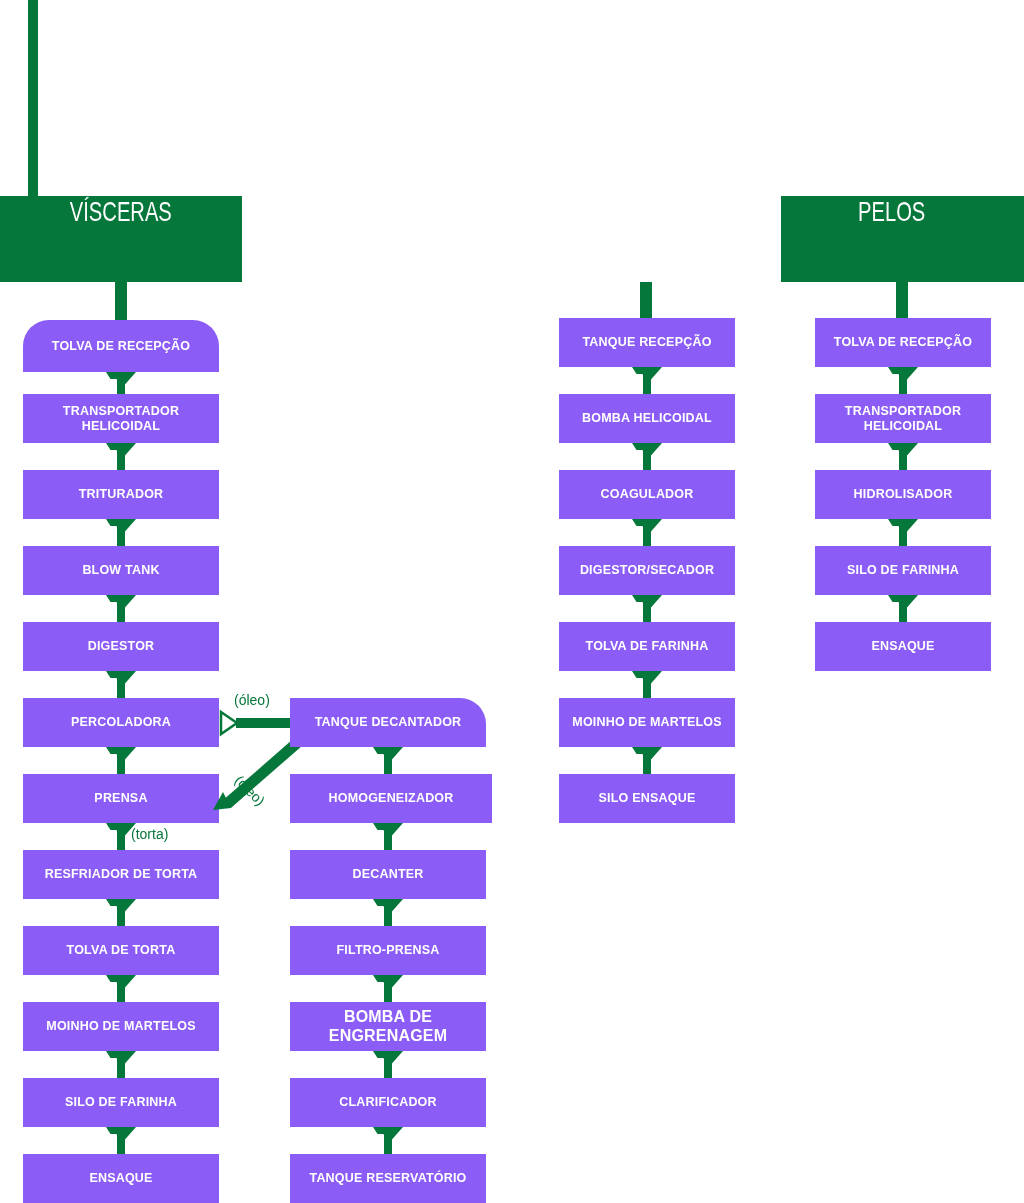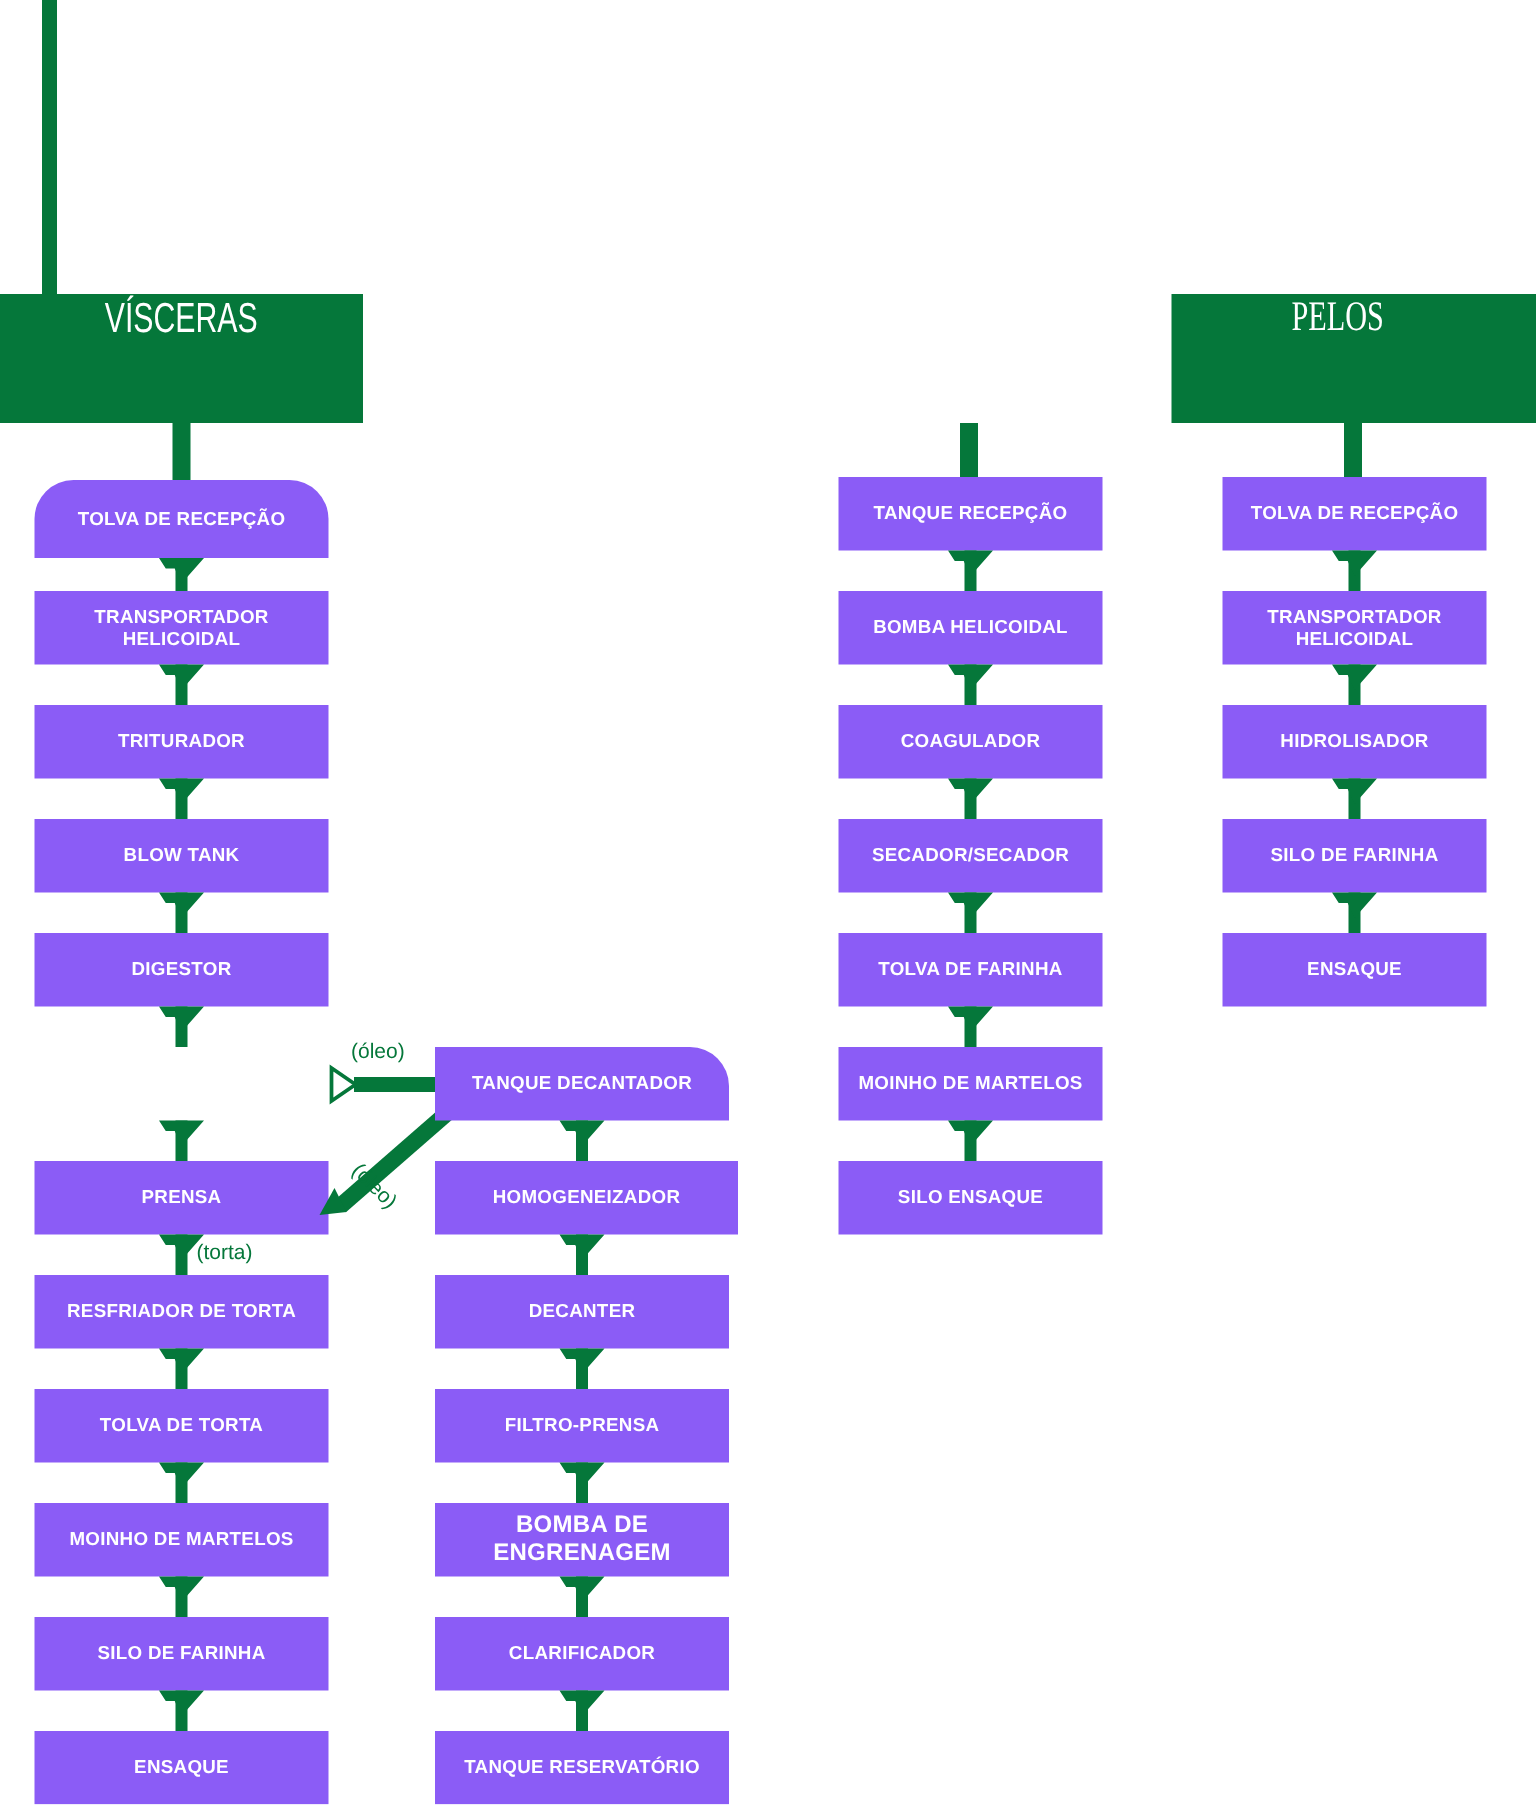--- a/index.html
+++ b/index.html
@@ -110,21 +110,21 @@
   <div class="stem" style="left:28px; top:0px; width:10px; height:200px;"></div>
 
   <div class="header-wrap" style="left:0px; top:196px; width:242px; height:86px;">
     <div class="header-label">
       <span>VÍSCERAS</span>
     </div>
   </div>
 
 
   <div class="header-wrap" style="left:781px; top:196px; width:260px; height:86px;">
-    <div class="header-label" style="right:38px; left:0;font-family:Liberation Serif, serif;">
+    <div class="header-label" style="right:38px; left:0;">
       <span>PELOS</span>
     </div>
   </div>
 
   <div class="stem" style="left:115px; top:282px; width:12px; height:38px;"></div>
 
   <div class="node round-both" style="left:23px; top:320px; width:196px; height:52px;">TOLVA DE RECEPÇÃO</div>
 
   <div class="conn" style="left:106px; top:372px; height:22px;">
     <div class="bar" style="height:22px;"></div>
@@ -163,20 +163,21 @@
 
   <div class="node" style="left:23px; top:622px; width:196px; height:49px;">DIGESTOR</div>
 
   <div class="conn" style="left:106px; top:671px; height:27px;">
     <div class="bar" style="height:27px;"></div>
     <svg class="head" viewBox="0 0 30 17">
       <path d="M0 0 H30 L15 17 L10.5 7 L4.5 7 Z" fill="#05773A"></path>
     </svg>
   </div>
 
+  <div class="node" style="left:23px; top:698px; width:196px; height:49px;">PERCOLADORA</div>
 
   <div class="conn" style="left:106px; top:747px; height:27px;">
     <div class="bar" style="height:27px;"></div>
     <svg class="head" viewBox="0 0 30 17">
       <path d="M0 0 H30 L15 17 L10.5 7 L4.5 7 Z" fill="#05773A"></path>
     </svg>
   </div>
 
   <div class="node" style="left:23px; top:774px; width:196px; height:49px;">PRENSA</div>
 
@@ -317,21 +318,21 @@
 
   <div class="node" style="left:559px; top:470px; width:176px; height:49px;">COAGULADOR</div>
 
   <div class="conn" style="left:632px; top:519px; height:27px;">
     <div class="bar" style="height:27px;"></div>
     <svg class="head" viewBox="0 0 30 17">
       <path d="M0 0 H30 L15 17 L10.5 7 L4.5 7 Z" fill="#05773A"></path>
     </svg>
   </div>
 
-  <div class="node" style="left:559px; top:546px; width:176px; height:49px;">SECADOR/SECADOR</div>
+  <div class="node" style="left:559px; top:546px; width:176px; height:49px;">DIGESTOR/SECADOR</div>
 
   <div class="conn" style="left:632px; top:595px; height:27px;">
     <div class="bar" style="height:27px;"></div>
     <svg class="head" viewBox="0 0 30 17">
       <path d="M0 0 H30 L15 17 L10.5 7 L4.5 7 Z" fill="#05773A"></path>
     </svg>
   </div>
 
   <div class="node" style="left:559px; top:622px; width:176px; height:49px;">TOLVA DE FARINHA</div>
 

